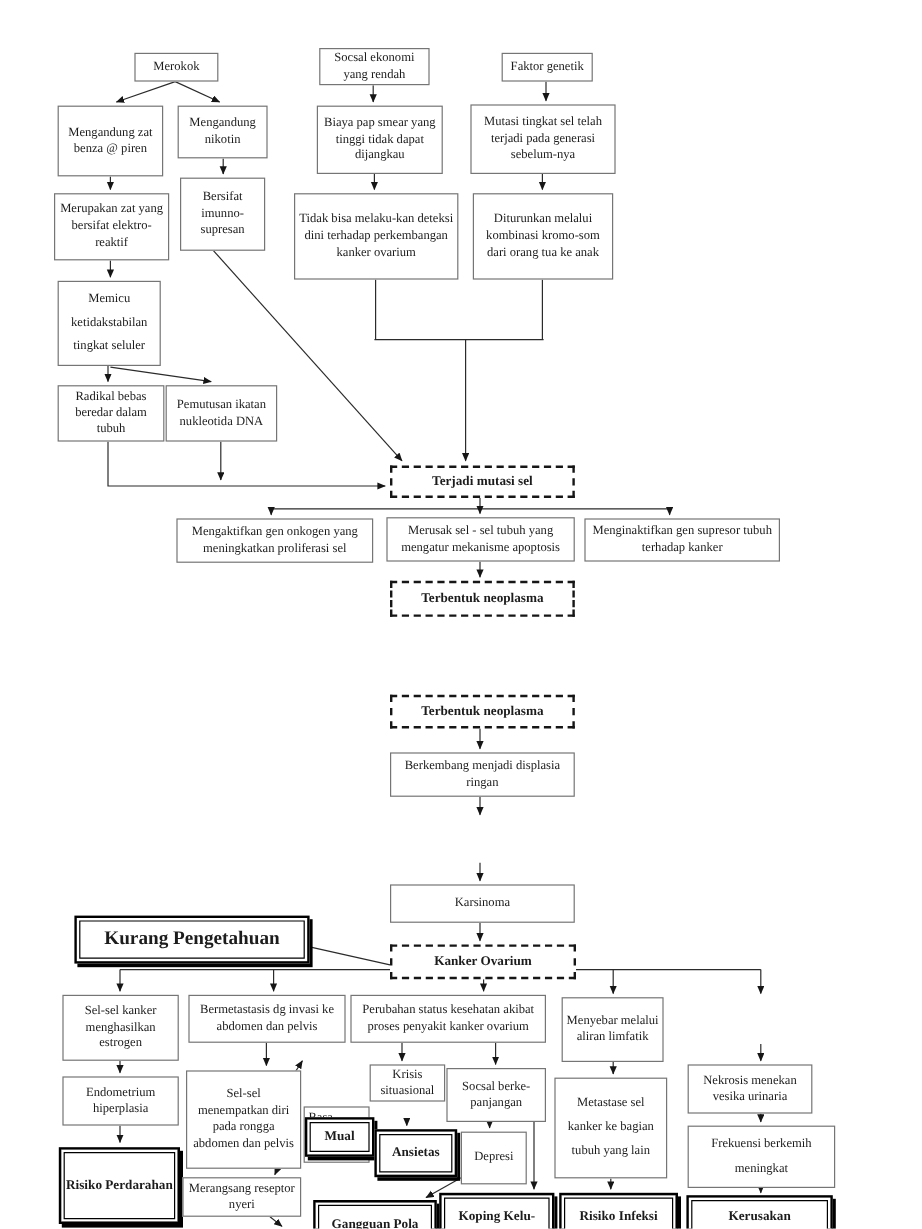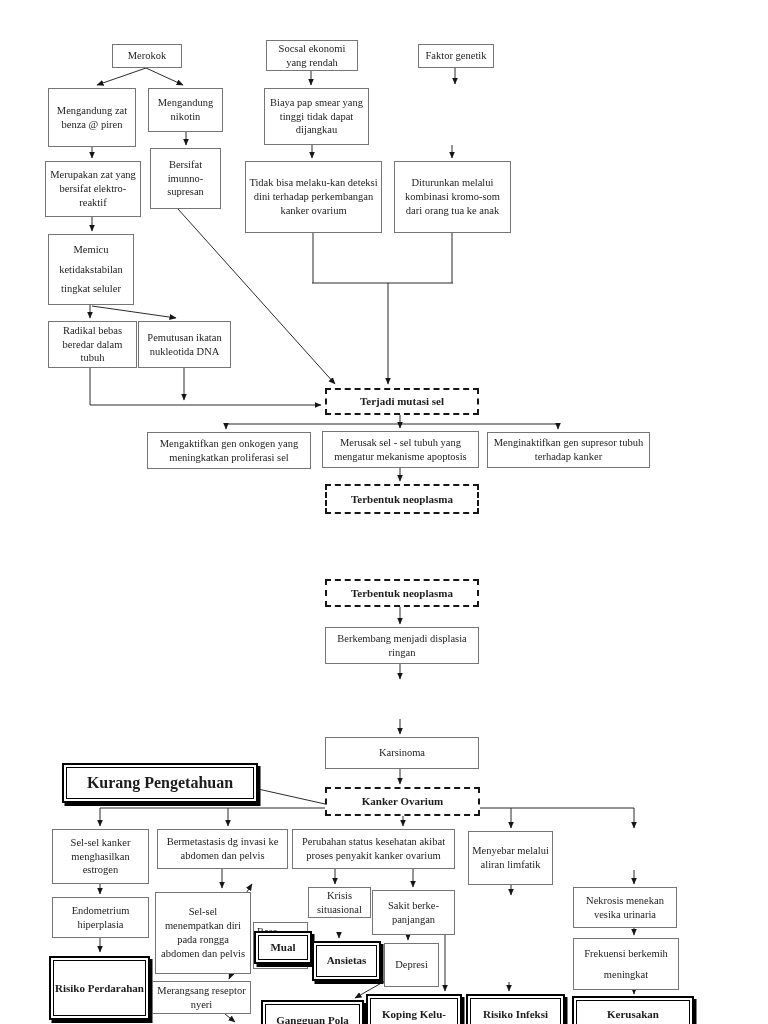--- a/index.html
+++ b/index.html
@@ -79,20 +79,21 @@
     <line x1="232" y1="972" x2="229" y2="979" marker-end="url(#ah)"></line>
     <line x1="225" y1="1014" x2="235" y2="1022" marker-end="url(#ah)"></line>
   </svg>
 
   <div class="box" style="left:112px;top:44px;width:70px;height:24px">Merokok</div>
   <div class="box" style="left:266px;top:40px;width:92px;height:31px">Socsal ekonomi yang rendah</div>
   <div class="box" style="left:418px;top:44px;width:76px;height:24px">Faktor genetik</div>
   <div class="box" style="left:48px;top:88px;width:88px;height:59px">Mengandung zat benza @ piren</div>
   <div class="box" style="left:148px;top:88px;width:75px;height:44px">Mengandung nikotin</div>
   <div class="box" style="left:264px;top:88px;width:105px;height:57px">Biaya pap smear yang tinggi tidak dapat dijangkau</div>
+  <div class="box" style="left:392px;top:87px;width:121px;height:58px">Mutasi tingkat sel telah terjadi pada generasi sebelum-nya</div>
   <div class="box" style="left:150px;top:148px;width:71px;height:61px">Bersifat imunno-supresan</div>
   <div class="box" style="left:45px;top:161px;width:96px;height:56px">Merupakan zat yang bersifat elektro-reaktif</div>
   <div class="box" style="left:245px;top:161px;width:137px;height:72px">Tidak bisa melaku-kan deteksi dini terhadap perkembangan kanker ovarium</div>
   <div class="box" style="left:394px;top:161px;width:117px;height:72px">Diturunkan melalui kombinasi kromo-som dari orang tua ke anak</div>
   <div class="box" style="left:48px;top:234px;width:86px;height:71px;line-height:1.9">Memicu ketidakstabilan tingkat seluler</div>
   <div class="box" style="left:48px;top:321px;width:89px;height:47px">Radikal bebas beredar dalam tubuh</div>
   <div class="box" style="left:138px;top:321px;width:93px;height:47px">Pemutusan ikatan nukleotida DNA</div>
   <div class="box dashed" style="left:325px;top:388px;width:154px;height:27px">Terjadi mutasi sel</div>
   <div class="box" style="left:147px;top:432px;width:164px;height:37px">Mengaktifkan gen onkogen yang meningkatkan proliferasi sel</div>
   <div class="box" style="left:322px;top:431px;width:157px;height:37px">Merusak sel - sel tubuh yang mengatur mekanisme apoptosis</div>
@@ -106,25 +107,26 @@
   <div class="box dashed" style="left:325px;top:787px;width:155px;height:29px">Kanker Ovarium</div>
   <div class="box" style="left:52px;top:829px;width:97px;height:55px">Sel-sel kanker menghasilkan estrogen</div>
   <div class="box" style="left:157px;top:829px;width:131px;height:40px">Bermetastasis dg invasi ke abdomen dan pelvis</div>
   <div class="box" style="left:292px;top:829px;width:163px;height:40px">Perubahan status kesehatan akibat proses penyakit kanker ovarium</div>
   <div class="box" style="left:468px;top:831px;width:85px;height:54px">Menyebar melalui aliran limfatik</div>
   <div class="box" style="left:52px;top:897px;width:97px;height:41px">Endometrium hiperplasia</div>
   <div class="box" style="left:155px;top:892px;width:96px;height:82px">Sel-sel menempatkan diri pada rongga abdomen dan pelvis</div>
   <div class="box" style="left:253px;top:922px;width:55px;height:47px;justify-content:flex-start;text-align:left">Rasa penuh di perut</div>
   <div class="box diag" style="left:254px;top:931px;width:58px;height:33px">Mual</div>
   <div class="box" style="left:308px;top:887px;width:63px;height:31px">Krisis situasional</div>
-  <div class="box" style="left:372px;top:890px;width:83px;height:45px">Sakit berke-panjangan</div>
+  <div class="box" style="left:372px;top:890px;width:83px;height:45px">Socsal berke-panjangan</div>
   <div class="box diag" style="left:312px;top:941px;width:69px;height:40px">Ansietas</div>
   <div class="box" style="left:384px;top:943px;width:55px;height:44px">Depresi</div>
+  <div class="box" style="left:462px;top:898px;width:94px;height:84px;line-height:1.9">Metastase sel kanker ke bagian tubuh yang lain</div>
   <div class="box" style="left:573px;top:887px;width:104px;height:41px">Nekrosis menekan vesika urinaria</div>
-  <div class="box" style="left:573px;top:938px;width:106px;height:52px;line-height:2">Frekuensi berkemih meningkat</div>
+  <div class="box" style="left:573px;top:938px;width:123px;height:52px;line-height:2">Frekuensi berkemih meningkat</div>
   <div class="box diag" style="left:49px;top:956px;width:101px;height:64px;line-height:2.2">Risiko Perdarahan</div>
   <div class="box" style="left:152px;top:981px;width:99px;height:33px">Merangsang reseptor nyeri</div>
   <div class="box diag" style="left:261px;top:1000px;width:103px;height:52px;align-items:flex-start;padding-top:10px">Gangguan Pola</div>
   <div class="box diag" style="left:366px;top:994px;width:96px;height:58px;align-items:flex-start;padding-top:10px">Koping Kelu-</div>
   <div class="box diag" style="left:466px;top:994px;width:99px;height:58px;align-items:flex-start;padding-top:10px">Risiko Infeksi</div>
   <div class="box diag" style="left:572px;top:996px;width:122px;height:56px;align-items:flex-start;padding-top:8px">Kerusakan</div>
 
 </div>
 
 </body></html>

